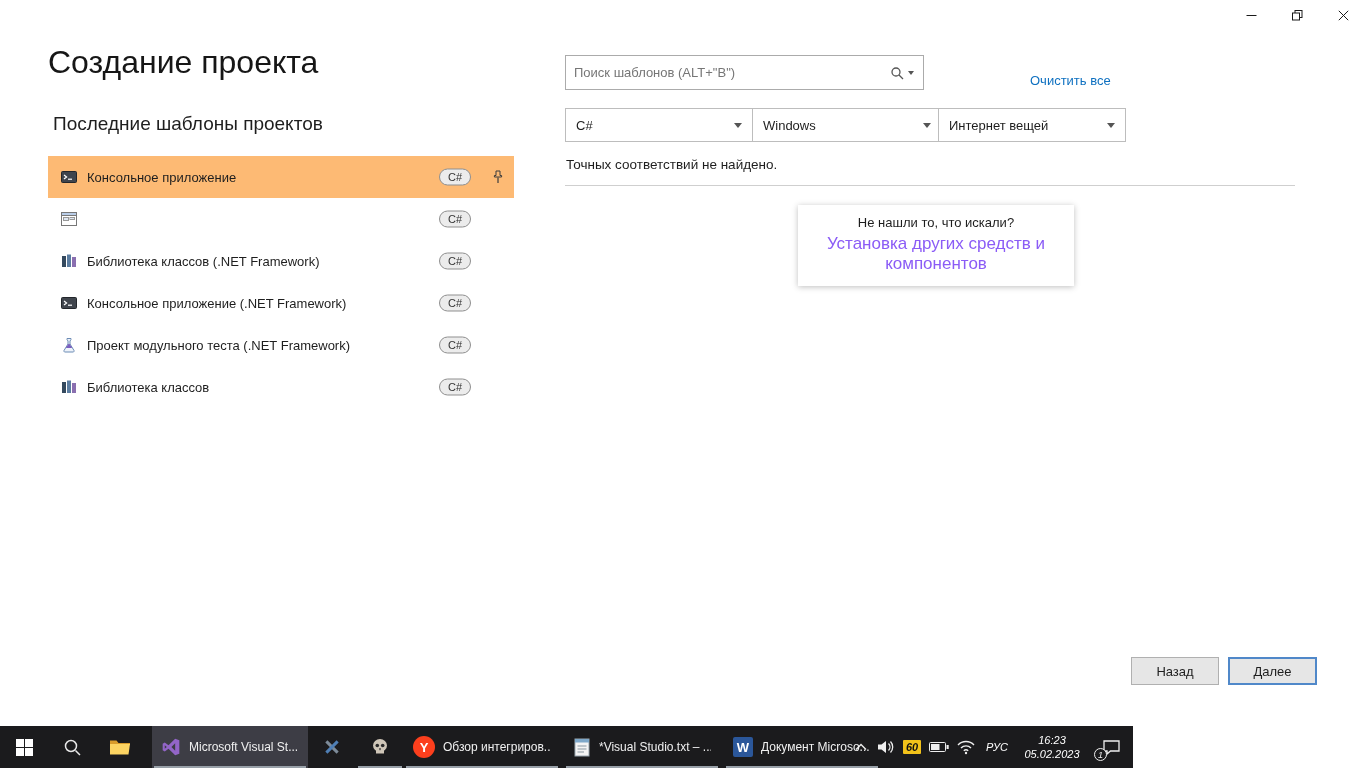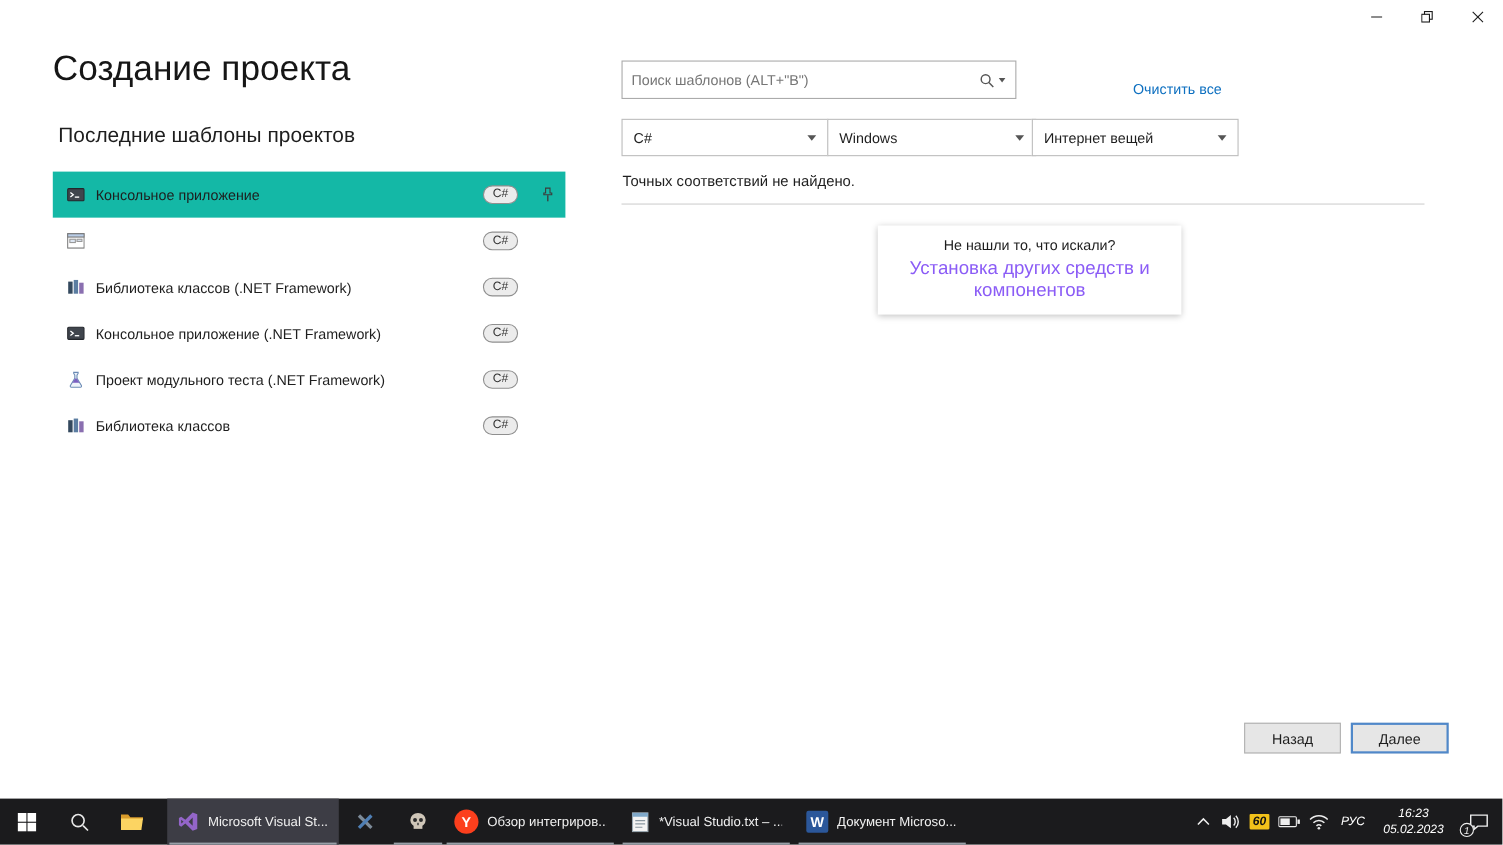--- a/index.html
+++ b/index.html
@@ -9,21 +9,21 @@
     -webkit-font-smoothing:antialiased;
   }
   
   .app{position:absolute;left:0;top:0;right:0;bottom:42px;background:#fff;}
   .wc-group{position:absolute;top:0;right:0;display:flex;}
   .wc{width:46px;height:30px;display:flex;align-items:center;justify-content:center;cursor:default;}
   .page-title{position:absolute;left:48px;top:44px;font-size:32px;font-weight:400;color:#161616;}
   .recent-heading{position:absolute;left:53px;top:113px;font-size:19px;font-weight:400;color:#1e1e1e;}
   .template-list{position:absolute;left:48px;top:156px;width:466px;}
   .template-item{height:42px;display:flex;align-items:center;position:relative;padding-left:13px;background:#fff;}
-  .template-item.selected{background:#14b8a6;}
+  .template-item.selected{background:#fdba74;}
   .t-icon{width:16px;height:16px;margin-right:10px;flex:none;display:flex;align-items:center;justify-content:center;}
   .t-label{font-size:13px;color:#1e1e1e;white-space:nowrap;}
   .t-badge{position:absolute;right:43px;top:50%;transform:translateY(-50%);
     font-size:11px;color:#333;background:#ececec;border:1px solid #8f8f8f;border-radius:9px;padding:1px 8px;line-height:13px;}
   .t-pin{position:absolute;right:10px;top:50%;transform:translateY(-50%);display:flex;}
   
   .search-box{position:absolute;left:565px;top:55px;width:357px;height:33px;border:1px solid #ababab;background:#fff;display:flex;align-items:center;}
   .search-box input{flex:1;border:none;outline:none;font-size:13px;padding:0 8px;color:#333;background:transparent;font-family:inherit;min-width:0;}
   .search-box input::placeholder{color:#767676;}
   .s-icons{display:flex;align-items:center;padding-right:9px;gap:4px;}
@@ -42,21 +42,21 @@
   .notfound{position:absolute;left:798px;top:205px;width:268px;background:#fff;
     box-shadow:0 1px 6px rgba(0,0,0,0.25);padding:10px 4px 12px;text-align:center;}
   .nf-title{font-size:13px;color:#1e1e1e;margin-bottom:4px;}
   .nf-link{font-size:17px;color:#8b5cf6;cursor:pointer;text-decoration:none;display:block;}
   
   .btn{position:absolute;top:657px;height:28px;font-size:13px;color:#1e1e1e;display:flex;align-items:center;justify-content:center;
     font-family:inherit;cursor:default;padding:0;}
   .btn-back{left:1131px;width:88px;background:#e6e6e6;border:1px solid #b0b0b0;}
   .btn-next{left:1228px;width:89px;background:#e6e6e6;border:2px solid #5088c9;}
   
-  .taskbar{position:absolute;left:0;bottom:0;width:1366px;height:42px;background:#1b1b1d;}
+  .taskbar{position:absolute;left:0;bottom:0;width:1133px;height:42px;background:#1b1b1d;}
   .tb-btn{position:absolute;top:0;height:42px;display:flex;align-items:center;justify-content:center;}
   #tb-start{left:0;width:48px;}
   #tb-search{left:48px;width:48px;}
   #tb-explorer{left:96px;width:48px;}
   .task-group{position:absolute;top:0;height:42px;display:flex;align-items:center;padding:0 9px;gap:8px;box-sizing:border-box;}
   .task-group.running::after{content:"";position:absolute;left:2px;right:2px;bottom:0;height:2px;background:#98a0a8;}
   #tb-vs{left:152px;width:156px;background:#3d3d45;}
   #tb-tool{left:308px;width:48px;justify-content:center;padding:0;}
   #tb-skull{left:356px;width:48px;justify-content:center;padding:0;}
   #tb-yandex{left:404px;width:156px;}

